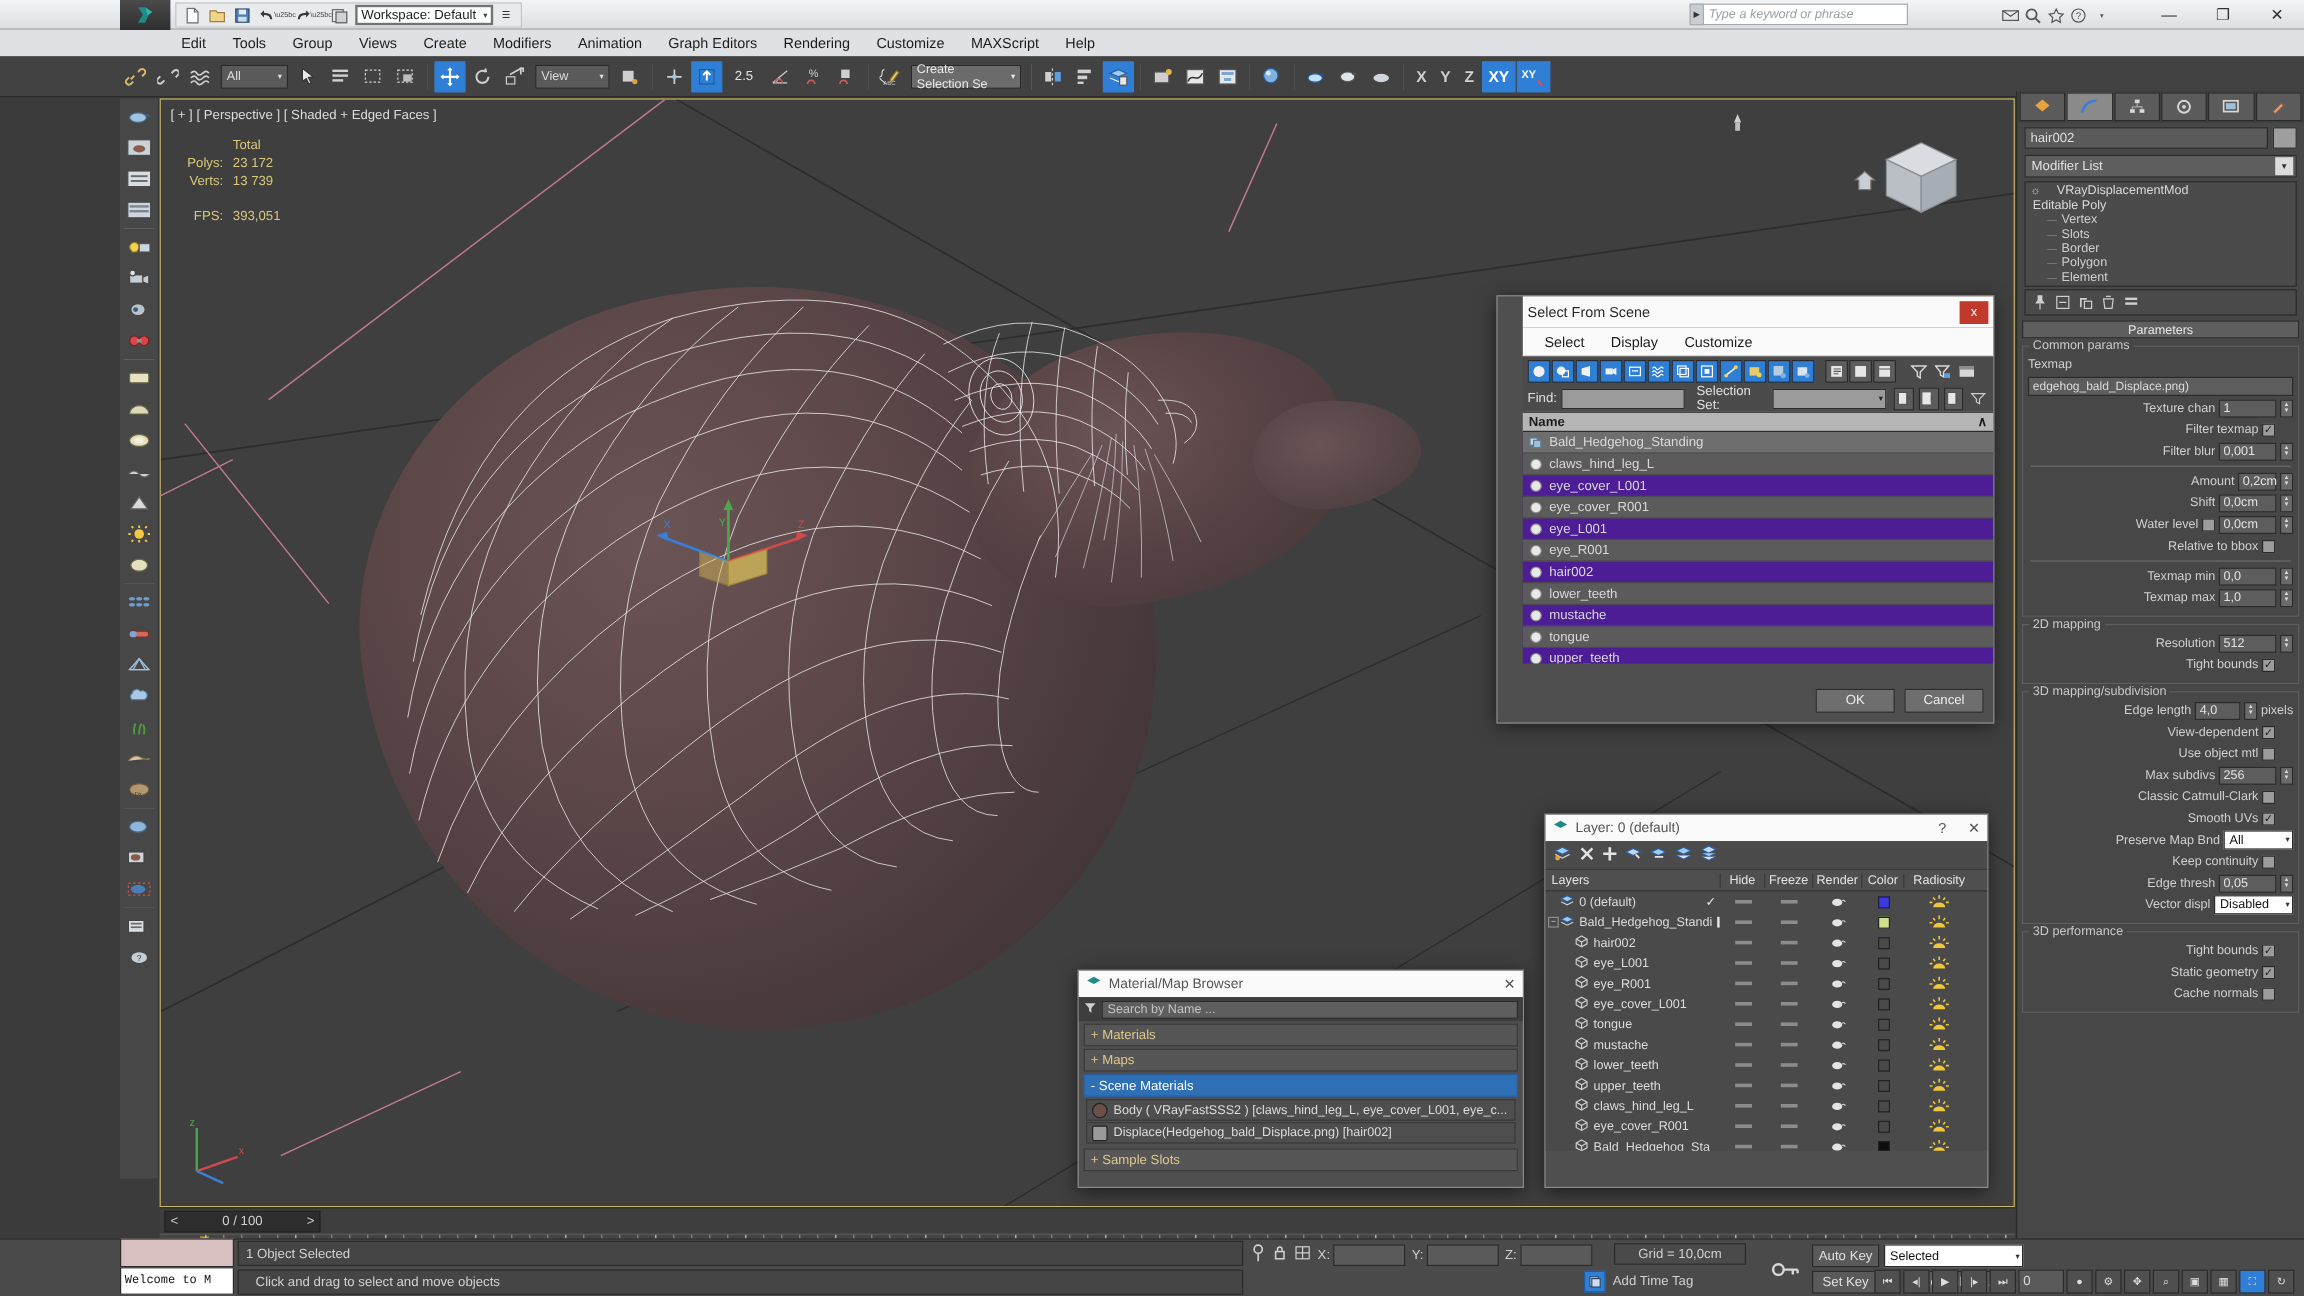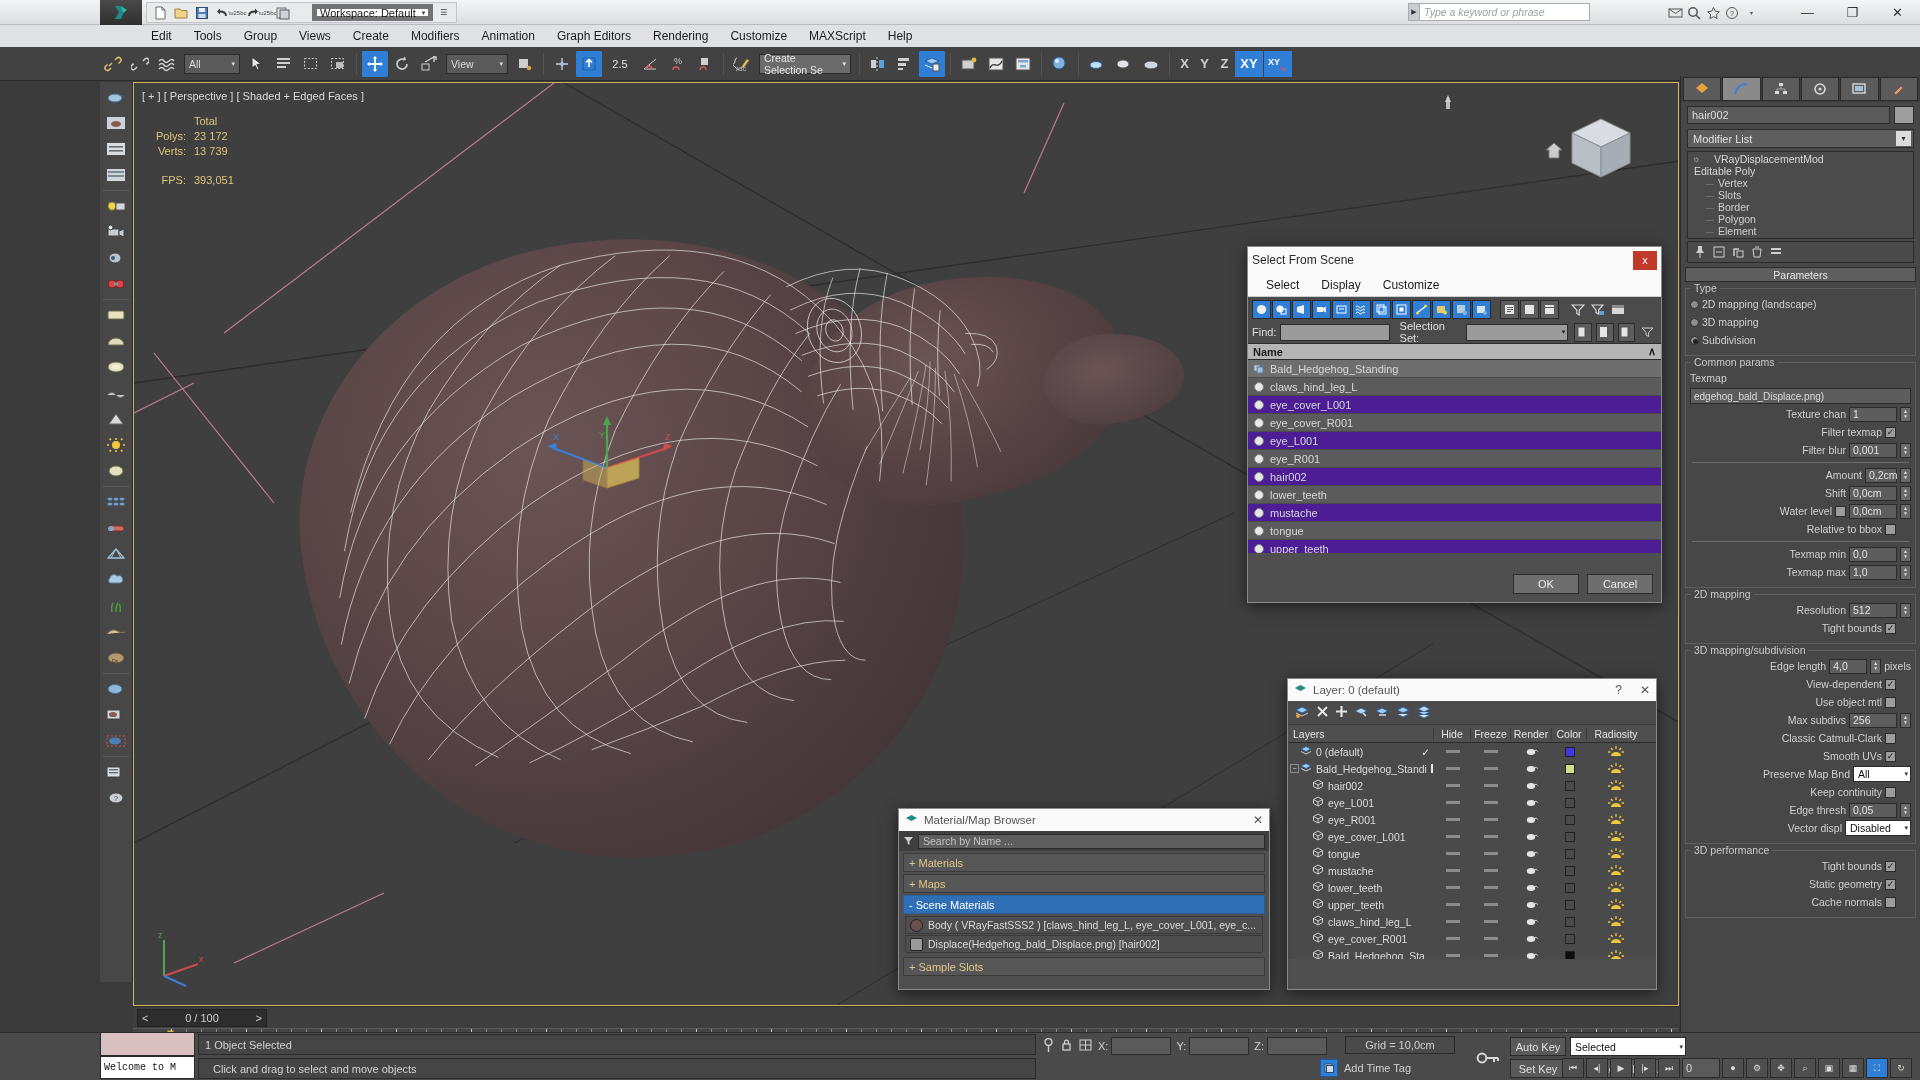--- a/index.html
+++ b/index.html
@@ -10,22 +10,22 @@
   
   .titlebar { position:absolute; left:0; top:0; width:1920px; height:25px;
     background:linear-gradient(#f3f4f6,#dcdee1); border-bottom:1px solid #b8bbbf;
     display:flex; align-items:center; }
   .logo-btn { width:42px; height:25px; background:linear-gradient(#4a4a4a,#2f2f2f);
     display:flex; align-items:center; justify-content:center; position:relative; left:100px;}
   .qat { position:absolute; left:146px; top:2px; height:21px; display:flex; align-items:center;
     background:#e9eaec; border:1px solid #c3c5c8; padding:0 2px; }
   .qat-btn { width:21px; height:19px; display:flex; align-items:center; justify-content:center;
     cursor:pointer; }
-  .ws-box { height:17px; background:#fff; border:5px solid #737373; display:flex;
-    align-items:center; padding:0 3px; font-size:11px; color:#1a1a1a; margin-left:19px; }
+  .ws-box { height:17px; background:#fff; border:2px solid #737373; display:flex;
+    align-items:center; padding:0 3px; font-size:11px; color:#1a1a1a; margin-left:3px; }
   .ws-arrow { margin-left:6px; font-size:7px; color:#444; }
   .title-center { position:absolute; left:0; top:4px; width:1920px; text-align:center;
     font-size:11.5px; color:#2a2a2a; pointer-events:none; }
   .search-wrap { position:absolute; right:330px; top:3px; display:flex; align-items:center; }
   .search-arrow { width:12px; height:18px; background:#c9ccd0; border:1px solid #a8abaf;
     display:flex;align-items:center;justify-content:center;font-size:7px;color:#333; }
   .search-box { width:170px; height:18px; background:#fff; border:1px solid #a8abaf;
     border-left:none; font-size:10.5px; color:#9aa0a6; padding:0 4px; font-style:italic;
     display:flex; align-items:center; }
   .title-icons { position:absolute; right:160px; top:4px; display:flex; gap:2px; }
@@ -171,21 +171,21 @@
     box-shadow:0 3px 14px rgba(0,0,0,.55); }
   .dlg-title { height:26px; background:#fafafa; display:flex; align-items:center;
     padding:0 4px; font-size:12px; color:#2a2a2a; }
   .dlg-x { width:24px; height:19px; background:#c0392b; color:#fff; font-size:11px;
     display:flex; align-items:center; justify-content:center; margin-left:auto; cursor:pointer; }
   .dlg-menu { height:24px; background:#fafafa; display:flex; align-items:center;
     padding-left:10px; gap:6px; border-bottom:1px solid #cfcfcf; }
   .dlg-menu span { padding:2px 8px; font-size:12px; color:#1c1c1c; cursor:pointer; }
 
   
-  #sfs { left:1247px; top:246px; width:415px; height:357px; }
+  #sfs { left:1247px; top:246px; width:415px; height:357px;padding-left:21px; }
   .sfs-tb { height:24px; background:#4b4b4b; display:flex; align-items:center;
     padding:2px 4px; gap:1px; }
   .sfsb { width:19px; height:19px; background:#2f7fd6; border:1px solid #2b2b2b;
     display:flex; align-items:center; justify-content:center; cursor:pointer; }
   .sfsb.grey { background:#5d5d5d; }
   .sfsb.plain { background:transparent; border-color:transparent; }
   .sfs-find { height:22px; background:#4b4b4b; display:flex; align-items:center;
     padding:0 4px; gap:4px; font-size:11px; color:#e0e0e0; }
   .fld { background:#9b9b9b; border:1px solid #2b2b2b; height:17px; }
   .sfs-hdr { height:17px; background:#b5b5b5; border-top:1px solid #2b2b2b;
@@ -1751,35 +1751,20 @@
           <rect x="2" y="3" width="10" height="2" fill="#cfcfcf"></rect>
           <rect x="2" y="7" width="10" height="2" fill="#cfcfcf"></rect>
         </svg>
       </div>
   </div>
 
   <div class="rollout">
     <div class="ro-head">Parameters</div>
   </div>
 
-  <div class="group">
-    <div class="gl">Type</div>
-    <div class="row">
-      <span class="radio"></span>
-      <span class="lbl">2D mapping (landscape)</span>
-    </div>
-    <div class="row">
-      <span class="radio"></span>
-      <span class="lbl">3D mapping</span>
-    </div>
-    <div class="row">
-      <span class="radio on"></span>
-      <span class="lbl">Subdivision</span>
-    </div>
-  </div>
 
   <div class="group">
     <div class="gl">Common params</div>
     <div class="row">
         <span class="lbl">Texmap</span>
       </div>
     <div class="texbtn">edgehog_bald_Displace.png)</div>
     <div class="row">
       <span class="lbl r">Texture chan</span>
       <span class="spin" style="width:48px">1</span>

